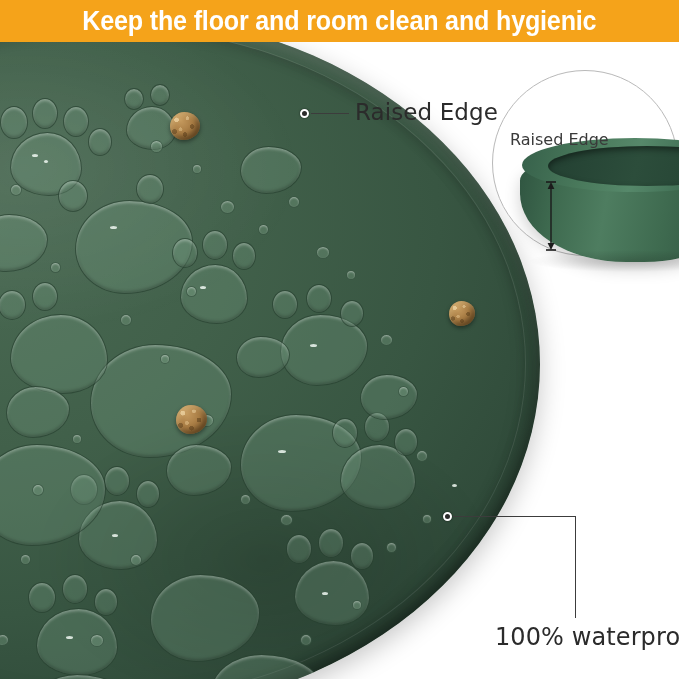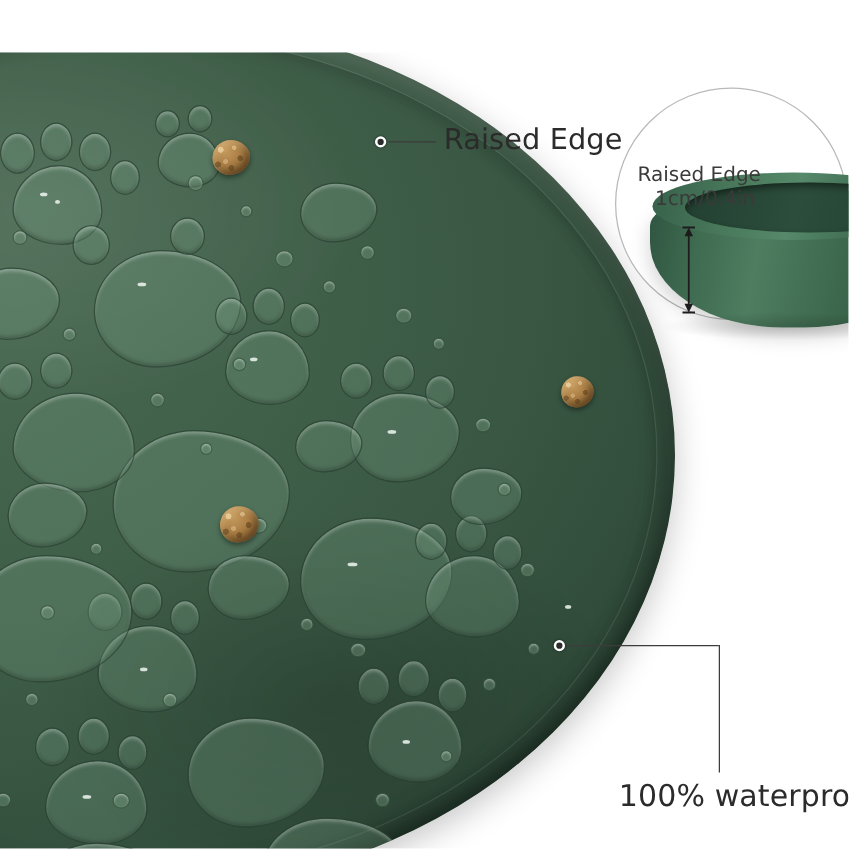--- a/index.html
+++ b/index.html
@@ -263,20 +263,23 @@
     text-align: left;
     white-space: nowrap;
   }
   #inset-text .line2 { display: block; padding-left: 14px; }
 </style>
 </head>
 <body>
 
 <div id="stage">
 
+  <div id="header-banner">
+    <div id="header-title">Keep the floor and room clean and hygienic</div>
+  </div>
 
   <div id="photo-area">
 
     <div id="mat">
       <div id="mat-rim"></div>
       <div id="mat-sheen"></div>
       <div id="mat-inner-lip"></div>
 
       <div class="puddle pawpad" style="left:330px; top:118px; width:70px; height:62px;"></div>
       <div class="puddle toe" style="left:320px; top:92px; width:26px; height:31px;"></div>
@@ -410,18 +413,17 @@
       <svg id="dim-arrow" viewBox="0 0 14 72">
         <line x1="2" y1="2" x2="12" y2="2" stroke="#1c1c1c" stroke-width="1.6"></line>
         <line x1="2" y1="70" x2="12" y2="70" stroke="#1c1c1c" stroke-width="1.6"></line>
         <line x1="7" y1="4" x2="7" y2="68" stroke="#1c1c1c" stroke-width="1.4"></line>
         <polygon points="7,2 3.6,9 10.4,9" fill="#1c1c1c"></polygon>
         <polygon points="7,70 3.6,63 10.4,63" fill="#1c1c1c"></polygon>
       </svg>
 
       <div id="inset-text">
         <span>Raised Edge</span>
-        <span class="line2">1cm/0.4in</span>
       </div>
     </div>
 
   </div>
 </div>
 
 </body></html>

